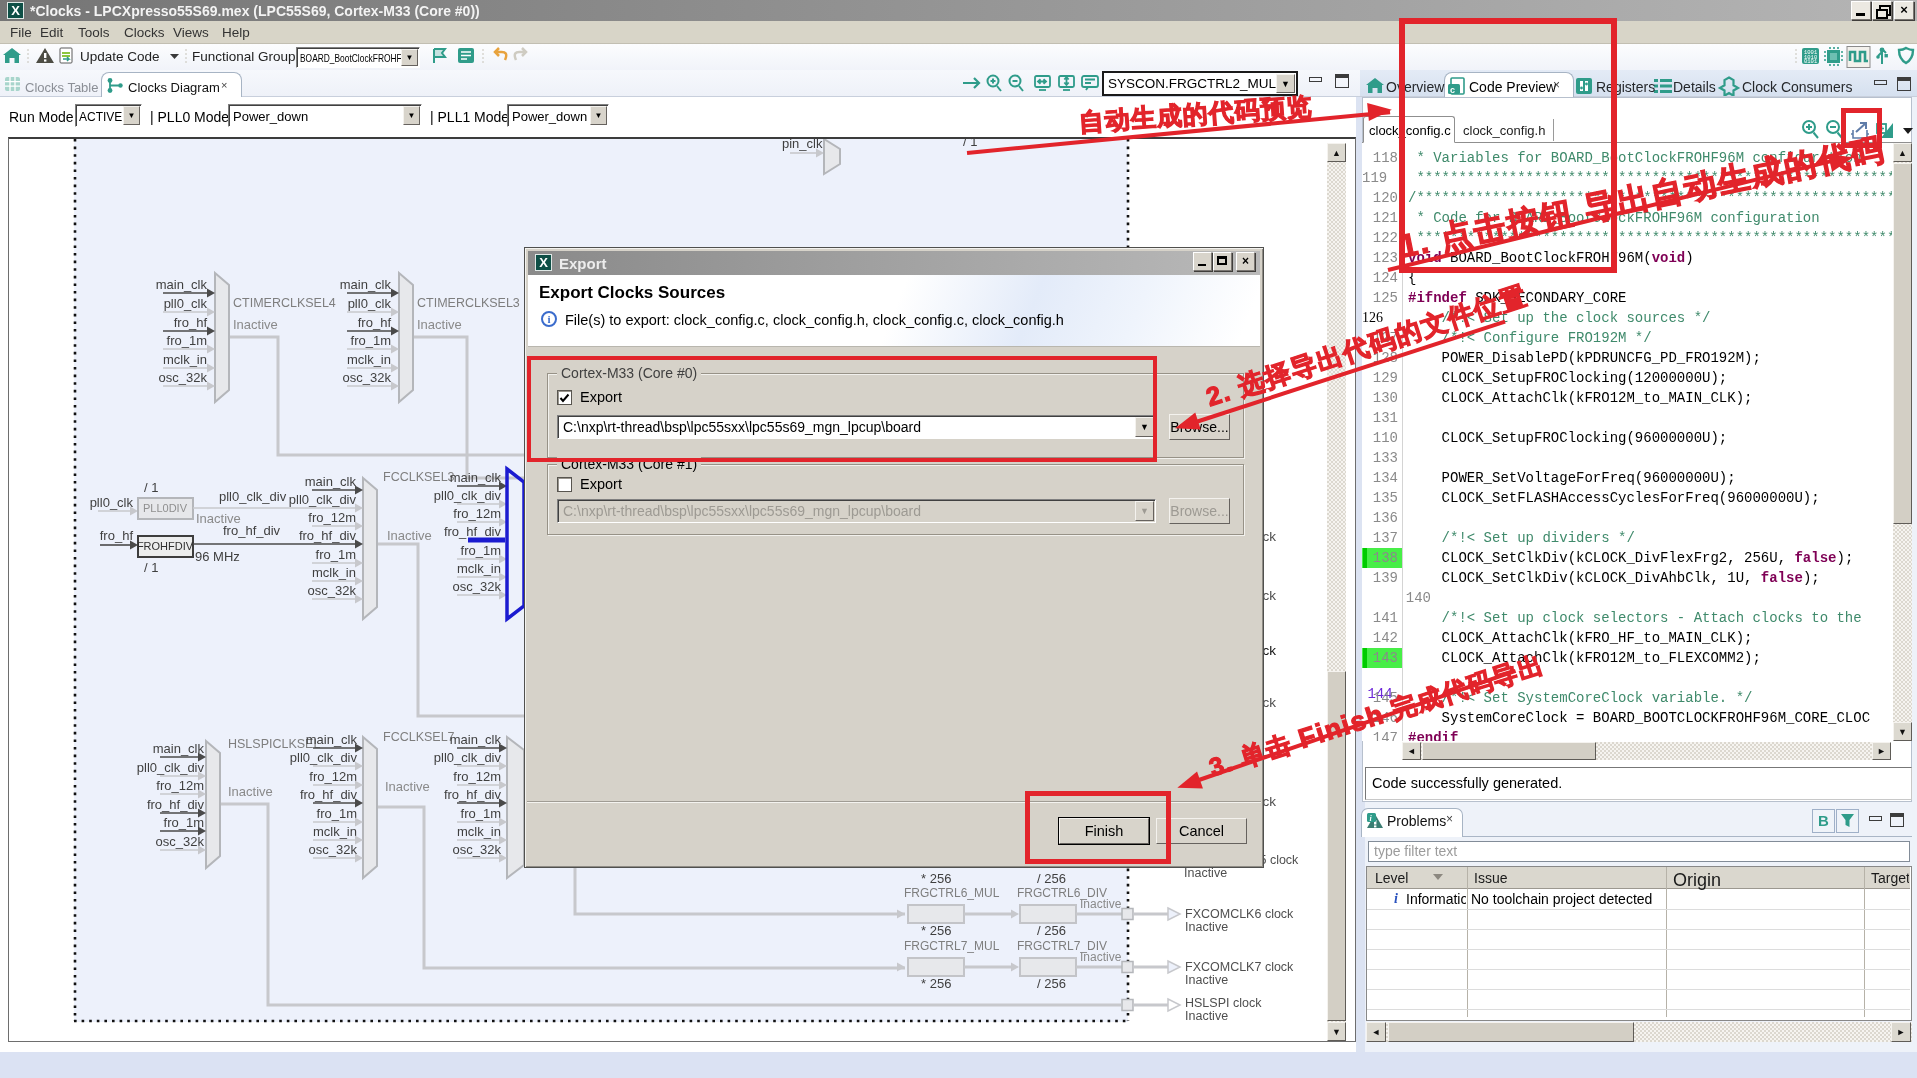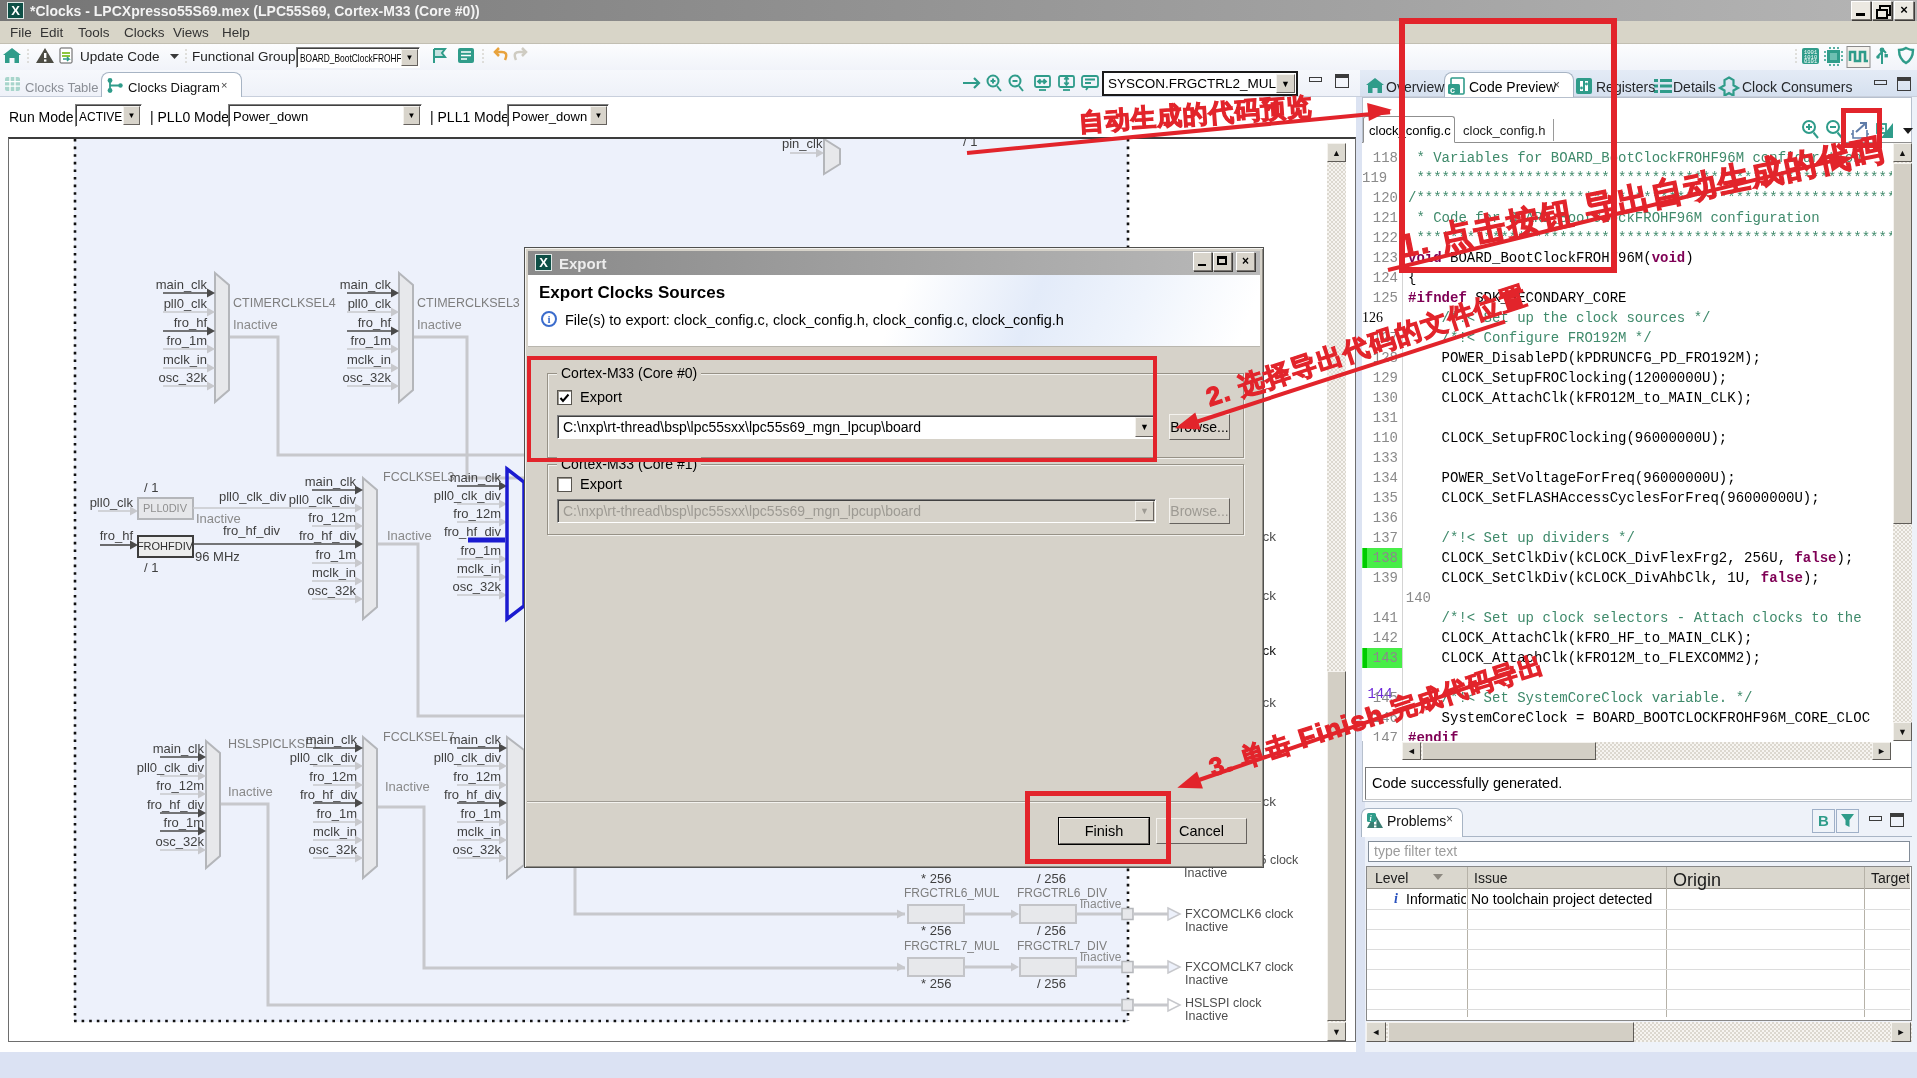--- a/index.html
+++ b/index.html
@@ -444,21 +444,21 @@
         <div style="position:absolute;left:3px;top:3px;width:10px;height:9px;border:2px solid #000;box-sizing:border-box;border-top-width:3px;"></div>
       </div>
   <div class="winbtn" style="left:711px;top:4px;width:19px;height:19px;background:#d8d4cb;font-weight:bold;font-size:12px;line-height:16px;">×</div>
 
   <div class="abs" style="left:3px;top:27px;width:732px;height:71px;background:linear-gradient(112deg,#ffffff 50%,#e3ebf9 68%,#eff4fc 82%,#ffffff 97%);border-bottom:1px solid #b9b6ae;"></div>
   <div class="abs" style="left:14px;top:35px;font-size:17px;font-weight:bold;color:#000;">Export Clocks Sources</div>
   <div class="abs" style="left:16px;top:63px;width:16px;height:16px;border:2px solid #3b6ccc;border-radius:50%;box-sizing:border-box;color:#3b6ccc;font-size:11px;font-weight:bold;text-align:center;line-height:12px;font-family:'Liberation Serif',serif;">i</div>
   <div class="abs" style="left:40px;top:64px;font-size:14.5px;color:#000;">File(s) to export: clock_config.c, clock_config.h, clock_config.c, clock_config.h</div>
 
   <div class="abs" style="left:22px;top:125px;width:695px;height:83px;border:1px solid #979287;box-shadow:1px 1px 0 #f2f1ed, inset 1px 1px 0 #f2f1ed;"></div>
-  <div class="abs" style="left:32px;top:117px;font-size:14px;color:#000000;background:#d6d2c9;padding:0 4px;">Cortex-M33 (Core #0)</div>
+  <div class="abs" style="left:32px;top:117px;font-size:14px;color:#404040;background:#d6d2c9;padding:0 4px;">Cortex-M33 (Core #0)</div>
   <div class="abs" style="left:32px;top:142px;width:15px;height:15px;background:#fff;border:1px solid #58554f;box-shadow:inset 1px 1px 0 #9a968e;box-sizing:border-box;"><svg width="13" height="13" viewBox="0 0 13 13">
           <path d="M2.5 6 L5 9 L10.5 2.5" stroke="#000" stroke-width="2" fill="none"></path>
         </svg></div>
   <div class="abs" style="left:55px;top:141px;font-size:14.5px;color:#000;">Export</div>
   <div class="abs sunken" style="left:32px;top:167px;width:599px;height:24px;">
     <div class="abs" style="left:5px;top:3px;font-size:14px;color:#000;">C:\nxp\rt-thread\bsp\lpc55sxx\lpc55s69_mgn_lpcup\board</div>
     <div class="abs cbtn" style="right:1px;top:1px;width:19px;height:20px;text-align:center;font-size:9px;line-height:19px;">▼</div>
   </div>
   <div class="abs cbtn" style="left:644px;top:166px;width:61px;height:26px;text-align:center;font-size:14px;line-height:24px;color:#000;">Browse...</div>
 

